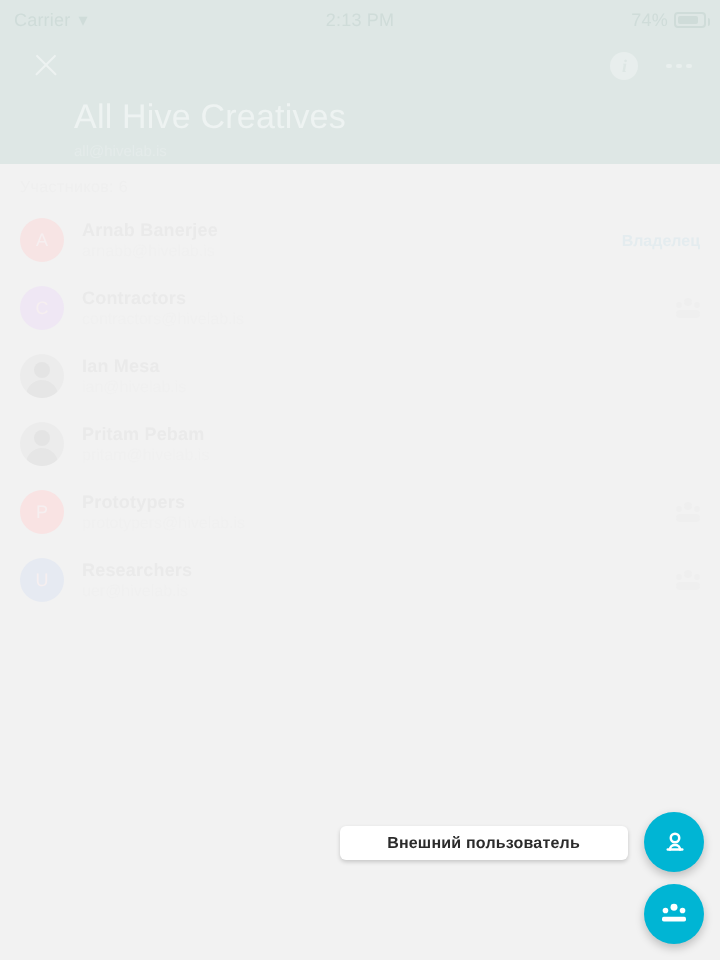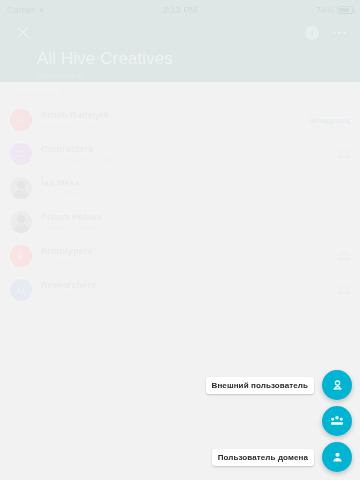--- a/index.html
+++ b/index.html
@@ -127,21 +127,21 @@
   
   #fab-cluster {
     position:absolute; right:8px; bottom:8px;
     display:flex; flex-direction:column; align-items:flex-end;
     gap:6px;
   }
   .fab-row { display:flex; align-items:center; gap:8px; }
   .fab-label {
     background:#ffffff; color:#2b2b2b;
     font-size:8px; font-weight:bold;
-    padding:4px 6px; border-radius:3px;
+    padding:4px 24px; border-radius:3px;
     white-space:nowrap;
     box-shadow:0 1px 2px rgba(0,0,0,.18);
     letter-spacing:.1px;
   }
   .fab {
     width:30px; height:30px; border-radius:50%;
     background:#00b5d4;
     display:flex; align-items:center; justify-content:center;
     box-shadow:0 2px 5px rgba(0,0,0,.22);
     position:relative;
@@ -277,23 +277,14 @@
     <span class="fab">
       <svg width="16" height="16" viewBox="0 0 24 24" fill="#ffffff">
         <circle cx="12" cy="7" r="2.6"></circle>
         <circle cx="5.6" cy="9.4" r="2.1"></circle>
         <circle cx="18.4" cy="9.4" r="2.1"></circle>
         <rect x="3" y="14" width="18" height="3.6" rx="1.3"></rect>
       </svg>
     </span>
   </div>
 
-  <div class="fab-row">
-    <span class="fab-label">Пользователь домена</span>
-    <span class="fab">
-      <svg width="15" height="15" viewBox="0 0 24 24" fill="#ffffff">
-        <circle cx="12" cy="7.6" r="3.3"></circle>
-        <path d="M5.4 18.4c0-3.6 2.9-5.6 6.6-5.6s6.6 2 6.6 5.6z"></path>
-      </svg>
-    </span>
-  </div>
 
 </div>
 
 </body></html>

